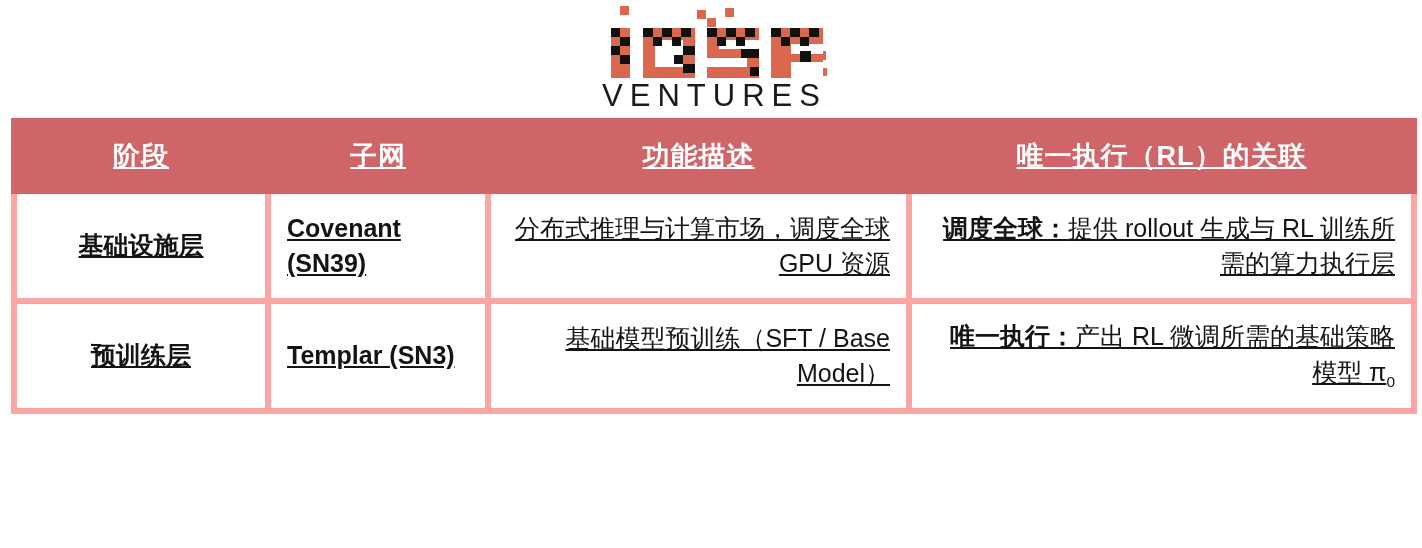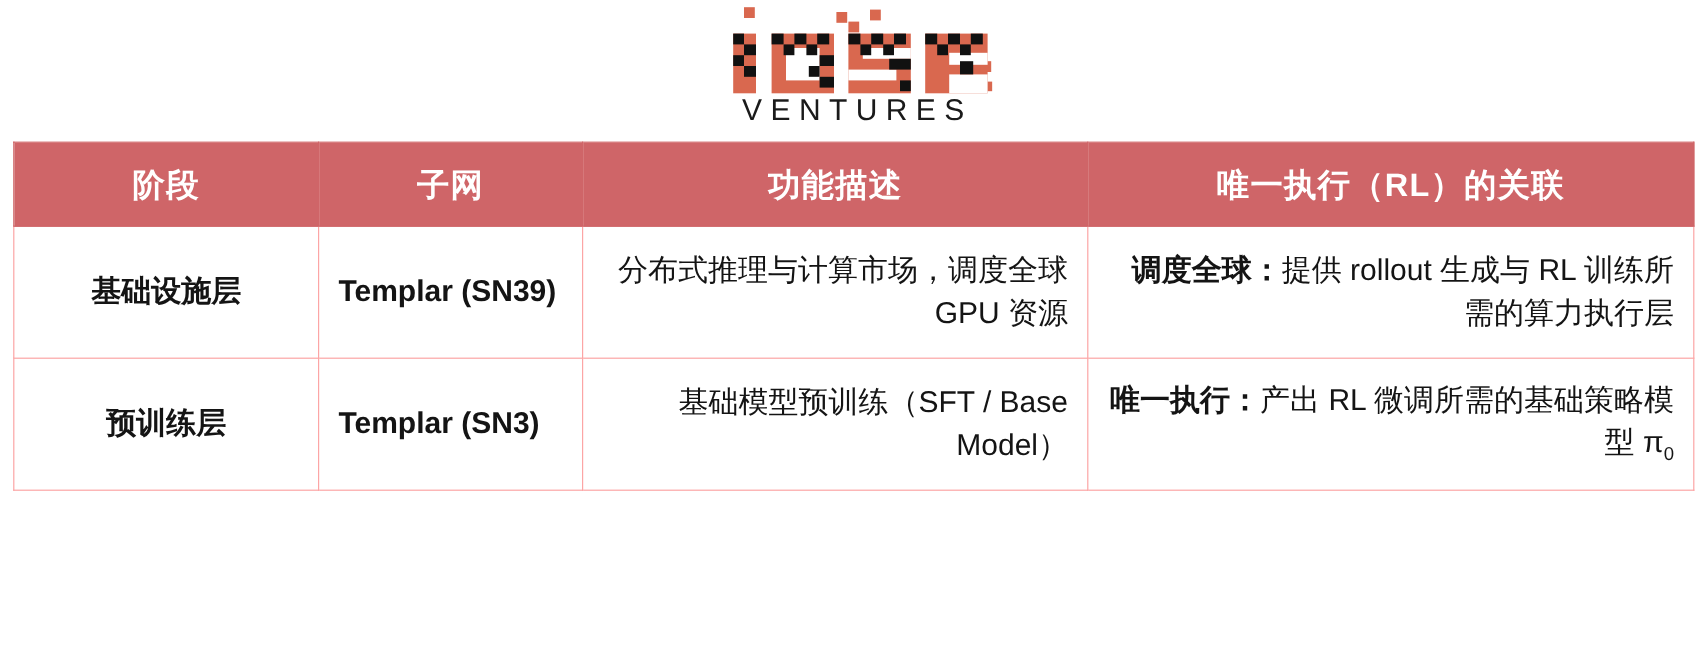--- a/index.html
+++ b/index.html
@@ -36,44 +36,45 @@
     width: 232px;
     height: 74px;
   }
   .wordmark {
     position: absolute;
     left: 0;
     top: 74px;
     width: 232px;
     text-align: center;
     font-family: "Liberation Sans", "DejaVu Sans", sans-serif;
-    font-size: 25px;
+    font-size: 31px;
     letter-spacing: 7px;
     color: #1a1a1a;
     font-weight: 400;
     text-indent: 7px;
   }
 
   
   .table-wrap {
     position: absolute;
     left: 11px;
     top: 118px;
     width: 1400px;
   }
   table.matrix {
     border-collapse: collapse;
     width: 1400px;
     table-layout: fixed;
   }
   table.matrix th,
   table.matrix td {
-    border: 1px solid #fca5a5;
+    border: 6px solid #fca5a5;
     vertical-align: middle;
     box-sizing: border-box;
+    text-decoration: underline;
   }
   table.matrix thead th {
     background: #CF6568;
     border-color: #CF6568;
     color: #ffffff;
     font-size: 27px;
     font-weight: bold;
     text-align: center;
     height: 70px;
     padding: 0 10px;
@@ -187,21 +188,21 @@
         <th style="width:254px">阶段</th>
         <th style="width:220px">子网</th>
         <th style="width:421px">功能描述</th>
         <th style="width:505px">唯一执行（RL）的关联</th>
       </tr>
     </thead>
     <tbody>
 
       <tr>
         <td class="c-stage">基础设施层</td>
-        <td class="c-subnet">Templar (SN39)</td>
+        <td class="c-subnet">Covenant (SN39)</td>
         <td class="c-desc">分布式推理与计算市场，调度全球 GPU 资源</td>
         <td class="c-rl"><span class="lead">调度全球：</span><span>提供 rollout 生成与 RL 训练所需的算力执行层</span></td>
       </tr>
 
       <tr>
         <td class="c-stage">预训练层</td>
         <td class="c-subnet">Templar (SN3)</td>
         <td class="c-desc">基础模型预训练（SFT / Base Model）</td>
         <td class="c-rl"><span class="lead">唯一执行：</span><span>产出 RL 微调所需的基础策略模型 π</span><span class="pi-sub">0</span></td>
       </tr>

